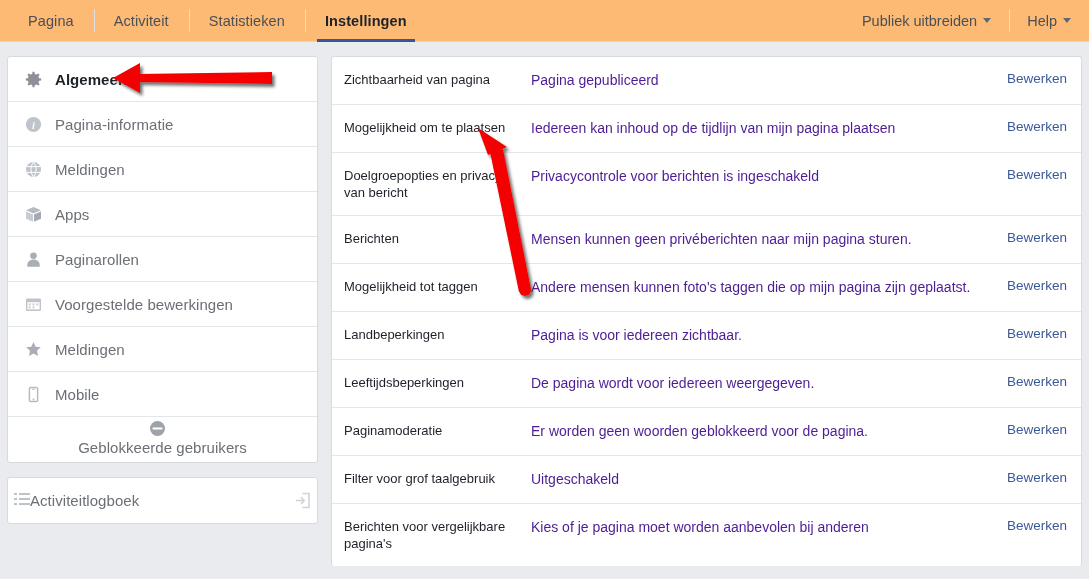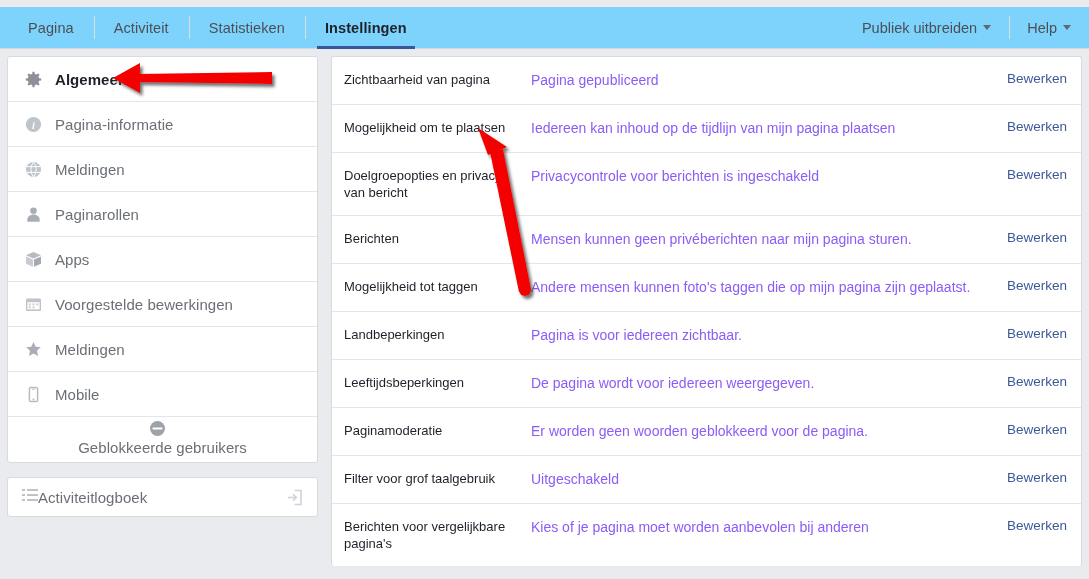--- a/index.html
+++ b/index.html
@@ -7,23 +7,23 @@
     width: 1089px; height: 579px;
     background: #e9ebee;
     font-family: "Liberation Sans", sans-serif;
     overflow: hidden;
   }
 
   
   .topnav {
     position: absolute; left: 0; top: 0;
     width: 1089px; height: 42px;
-    background: #7dd3fc;
+    background: #fdba74;
     border-bottom: 1px solid #d3d6db;
-    display: flex; align-items: stretch; margin-top: 7px;
+    display: flex; align-items: stretch;
   }
   .nav-left { display: flex; align-items: stretch; padding-left: 8px; }
   .nav-right { margin-left: auto; display: flex; align-items: stretch; }
 
   .tab {
     position: relative;
     display: flex; align-items: center; justify-content: center;
     padding: 0 20px;
     font-size: 14.5px;
     color: #4b4f56;
@@ -90,21 +90,21 @@
     font-size: 15px;
     color: #6b6f76;
     letter-spacing: .05px;
     white-space: nowrap;
   }
   .side-item.active .side-label { color: #1d2129; font-weight: bold; }
 
   .sidebar .log { margin-top: 14px; }
   .log-item {
     display: flex; align-items: center;
-    height: 38px; padding: 0 14px;
+    height: 45px; padding: 0 6px;
     cursor: pointer;
   }
   .log-item .tail { margin-left: auto; display: flex; align-items: center; }
 
   
   .main {
     position: absolute; left: 331px; top: 56px;
     width: 751px;
     background: #fff;
     border: 1px solid #d9dadd;
@@ -120,21 +120,21 @@
   .row:last-child { border-bottom: none; }
   .row-label {
     width: 187px; flex: none;
     font-size: 13px; font-weight: normal;
     color: #1d2129; line-height: 17px;
     padding-right: 8px;
   }
   .row-value {
     flex: 1;
     font-size: 14px;
-    color: #8b5cf6;
+    color: #4c1d95;
     line-height: 19px;
     padding-top: 0px;
   }
   .row-value div + div { margin-top: 1px; }
   .row-action {
     flex: none;
     font-size: 13.5px;
     color: #3b5998;
     cursor: pointer;
     padding-left: 10px;
@@ -206,39 +206,39 @@
             <svg width="17" height="17" viewBox="0 0 17 17">
               <circle cx="8.5" cy="8.5" r="7.5" fill="#bfc3ca"></circle>
               <path d="M8.5 1a12 12 0 000 15M8.5 1a12 12 0 010 15M1.4 5.6h14.2M1.4 11.4h14.2" fill="none" stroke="#fff" stroke-width="1"></path>
             </svg>
           </span>
           <span class="side-label">Meldingen</span>
         </div>
         <div class="side-item">
           <span class="ico">
             <svg width="17" height="17" viewBox="0 0 17 17">
-              <g fill="#a9adb4">
-                <circle cx="8.5" cy="4.8" r="3.3"></circle>
-                <path d="M8.5 8.6c-3.6 0-6.2 2.4-6.2 5.4v1.8h12.4v-1.8c0-3-2.6-5.4-6.2-5.4z"></path>
-              </g>
-            </svg>
-          </span>
-          <span class="side-label">Paginarollen</span>
-        </div>
-        <div class="side-item">
-          <span class="ico">
-            <svg width="17" height="17" viewBox="0 0 17 17">
               <g fill="#b6bac1">
                 <path d="M8.5 1L16 4.3 8.5 7.6 1 4.3z"></path>
                 <path d="M1 5.5l7 3.1v7.2l-7-3.1z" fill="#c8ccd2"></path>
                 <path d="M16 5.5l-7 3.1v7.2l7-3.1z" fill="#a5a9b1"></path>
               </g>
             </svg>
           </span>
           <span class="side-label">Apps</span>
+        </div>
+        <div class="side-item">
+          <span class="ico">
+            <svg width="17" height="17" viewBox="0 0 17 17">
+              <g fill="#a9adb4">
+                <circle cx="8.5" cy="4.8" r="3.3"></circle>
+                <path d="M8.5 8.6c-3.6 0-6.2 2.4-6.2 5.4v1.8h12.4v-1.8c0-3-2.6-5.4-6.2-5.4z"></path>
+              </g>
+            </svg>
+          </span>
+          <span class="side-label">Paginarollen</span>
         </div>
         <div class="side-item">
           <span class="ico">
             <svg width="17" height="17" viewBox="0 0 17 17">
               <g fill="#bfc3ca">
                 <rect x="1" y="2.6" width="15" height="12.4" rx="1.2"></rect>
                 <rect x="2.4" y="6.2" width="12.2" height="7.2" fill="#fff"></rect>
                 <rect x="3.6" y="7.4" width="2.2" height="2" fill="#cfd2d8"></rect>
                 <rect x="7.4" y="7.4" width="2.2" height="2" fill="#cfd2d8"></rect>
                 <rect x="11.2" y="7.4" width="2.2" height="2" fill="#cfd2d8"></rect>

